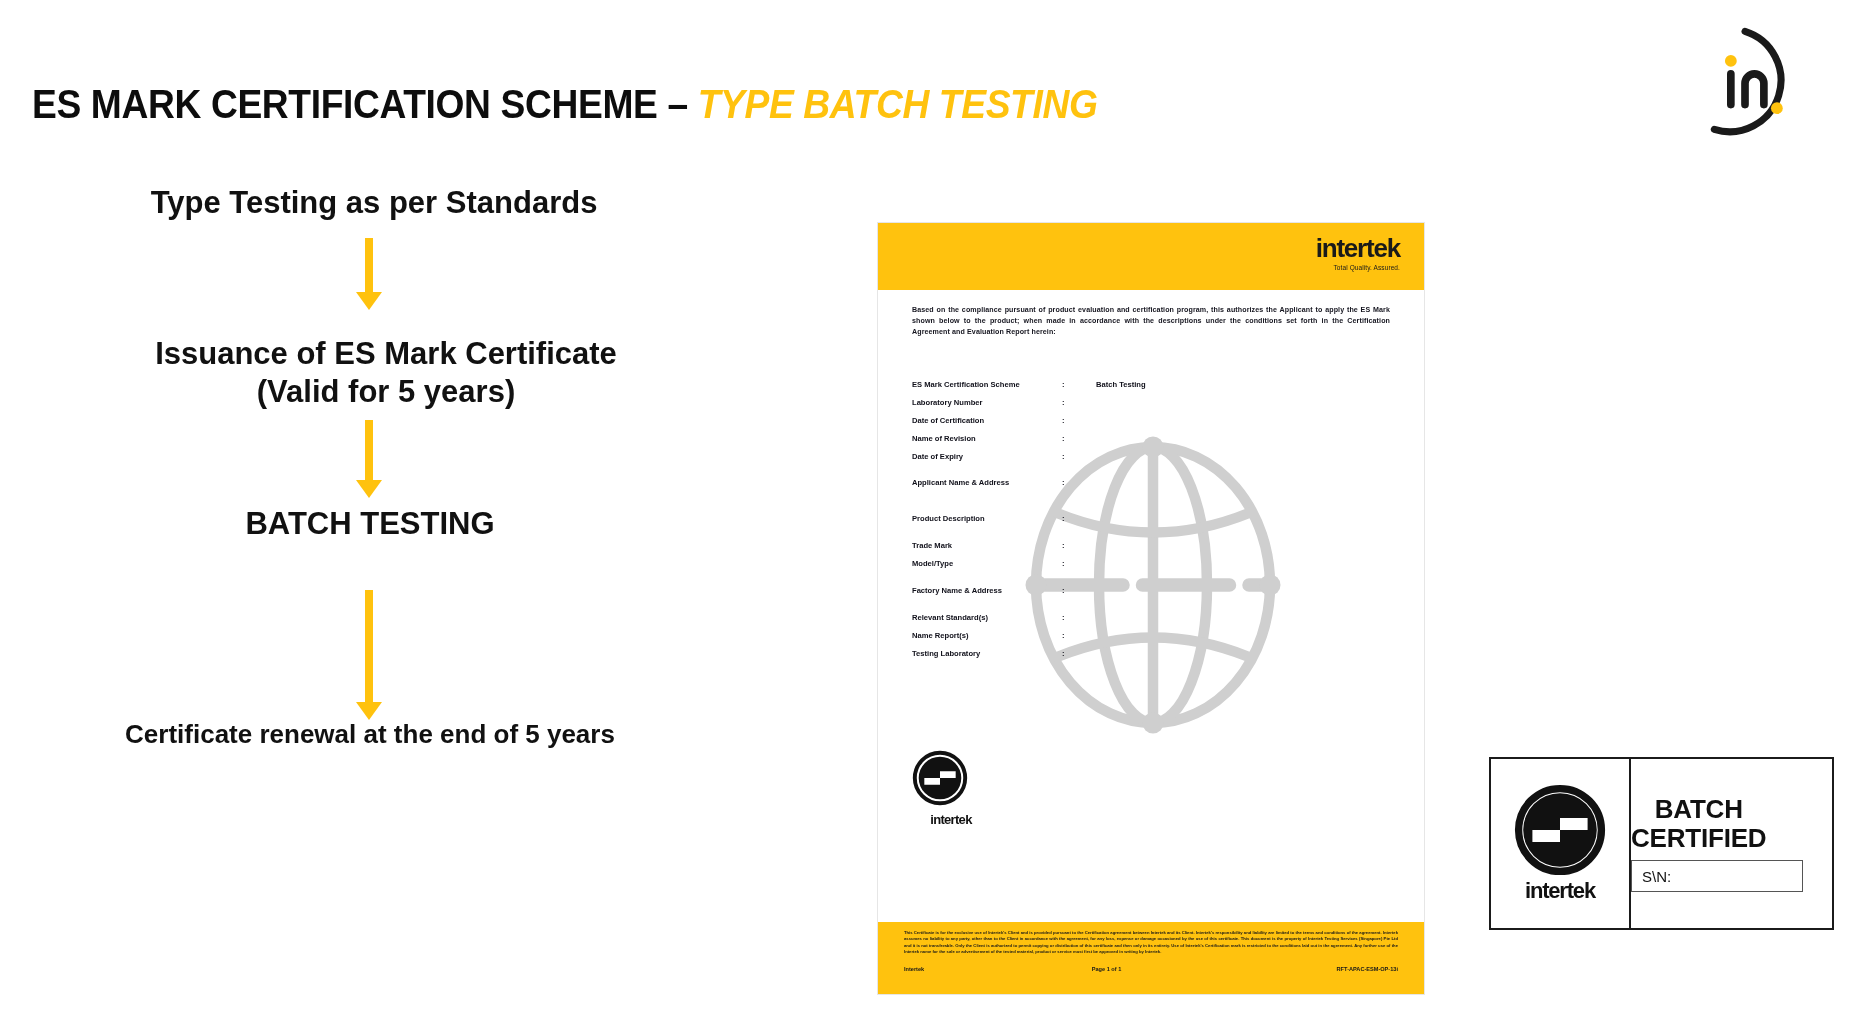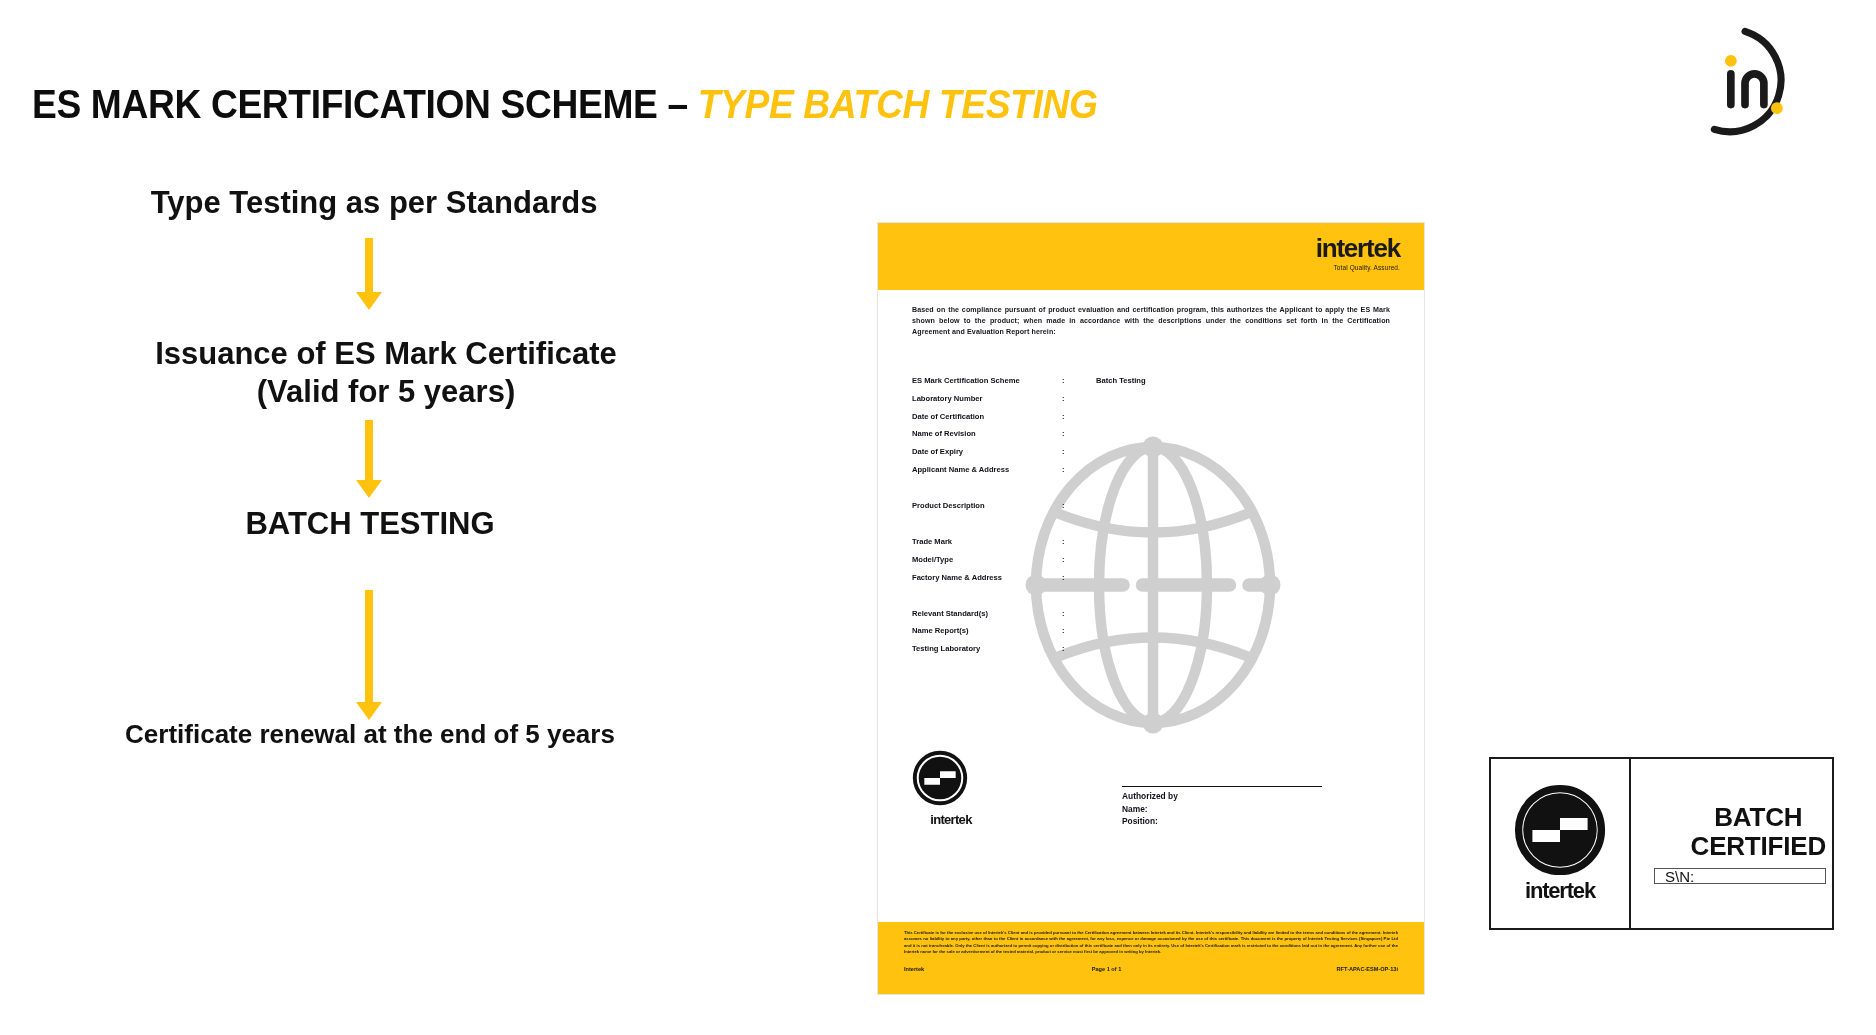--- a/index.html
+++ b/index.html
@@ -66,21 +66,21 @@
     color: #8a8a8a; letter-spacing: 1.1px; margin-top: 16px;
   }
   .cert-intro {
     font-size: 7.1px; line-height: 1.55; color: #15151f; text-align: justify;
     font-weight: bold; margin-top: 15px; letter-spacing: 0.1px;
   }
 
   .globe { position: absolute; left: 125px; top: 130px; width: 300px; height: 300px; z-index: 0; opacity: 1; }
 
   .fields { position: relative; z-index: 2; margin-top: 38px; }
-  .field-row { display: flex; align-items: flex-start; height: 17.8px; }
+  .field-row { display: flex; align-items: center; height: 17.8px; }
   .field-row.gap { height: 36px; }
   .field-label { width: 150px; font-size: 7.6px; font-weight: bold; color: #10101a; }
   .field-colon { width: 34px; font-size: 7.6px; color: #10101a; font-weight: bold; }
   .field-value { font-size: 7.6px; font-weight: bold; color: #10101a; }
 
   .sign-area { position: relative; z-index: 2; margin-top: 88px; display: flex; align-items: flex-end; }
   .esmark-block { width: 120px; }
   .esmark-sub {
     font-size: 13px; font-weight: bold; letter-spacing: -0.7px; color: #111;
     text-align: center; margin-top: 2px; width: 78px;
@@ -103,24 +103,24 @@
     border: 2px solid #1b1b1b; background: #fff; display: flex;
   }
   .badge-left {
     width: 140px; border-right: 2px solid #1b1b1b;
     display: flex; flex-direction: column; align-items: center; justify-content: center;
   }
   .badge-es-sub {
     font-size: 22px; font-weight: bold; letter-spacing: -1.2px; color: #111;
     margin-top: 2px;
   }
-  .badge-right { flex: 1; display: flex; flex-direction: column; align-items: flex-end; justify-content: center; padding: 0 6px; }
+  .badge-right { flex: 1; display: flex; flex-direction: column; align-items: flex-start; justify-content: center; padding: 0 0; }
   .badge-title { font-size: 26px; font-weight: bold; color: #111; text-align: center; line-height: 1.12; letter-spacing: -0.2px; }
   .badge-sn {
-    margin-top: 7px; width: 172px; height: 16px; border: 1.5px solid #555;
+    margin-top: 7px; width: 172px; height: 32px; border: 1.5px solid #555;
     display: flex; align-items: center; padding-left: 10px;
     font-size: 15px; color: #111;
   }
 </style>
 </head>
 <body>
 
 <div class="slide">
 
   <div class="brand-logo">
@@ -256,26 +256,20 @@
 
       <div class="sign-area">
         <div class="esmark-block">
           <svg viewBox="0 0 100 100" width="56" height="56">
             <circle cx="50" cy="50" r="45" fill="none" stroke="#111" stroke-width="7"></circle>
             <path d="M50 12 A38 38 0 0 0 50 88 L50 62 L22 62 L22 50 L50 50 Z" fill="#111"></path>
             <path d="M50 88 A38 38 0 0 0 50 12 L50 38 L78 38 L78 50 L50 50 Z" fill="#111"></path>
           </svg>
           <div class="esmark-sub">intertek</div>
         </div>
-        <div class="auth-block">
-          <div class="auth-line"></div>
-          <div class="auth-txt">Authorized by</div>
-          <div class="auth-txt">Name:</div>
-          <div class="auth-txt">Position:</div>
-        </div>
       </div>
     </div>
 
     <div class="cert-footer">
       <div class="footer-legal">This Certificate is for the exclusive use of Intertek's Client and is provided pursuant to the Certification agreement between Intertek and its Client. Intertek's responsibility and liability are limited to the terms and conditions of the agreement. Intertek assumes no liability to any party, other than to the Client in accordance with the agreement, for any loss, expense or damage occasioned by the use of this certificate. This document is the property of Intertek Testing Services (Singapore) Pte Ltd and it is not transferable. Only the Client is authorized to permit copying or distribution of this certificate and then only in its entirety. Use of Intertek's Certification mark is restricted to the conditions laid out in the agreement. Any further use of the Intertek name for the sale or advertisement of the tested material, product or service must first be approved in writing by Intertek.</div>
       <div class="footer-meta">
         <span class="fm-left">Intertek</span>
         <span class="fm-mid">Page 1 of 1</span>
         <span class="fm-right">RFT-APAC-ESM-OP-13i</span>
       </div>

